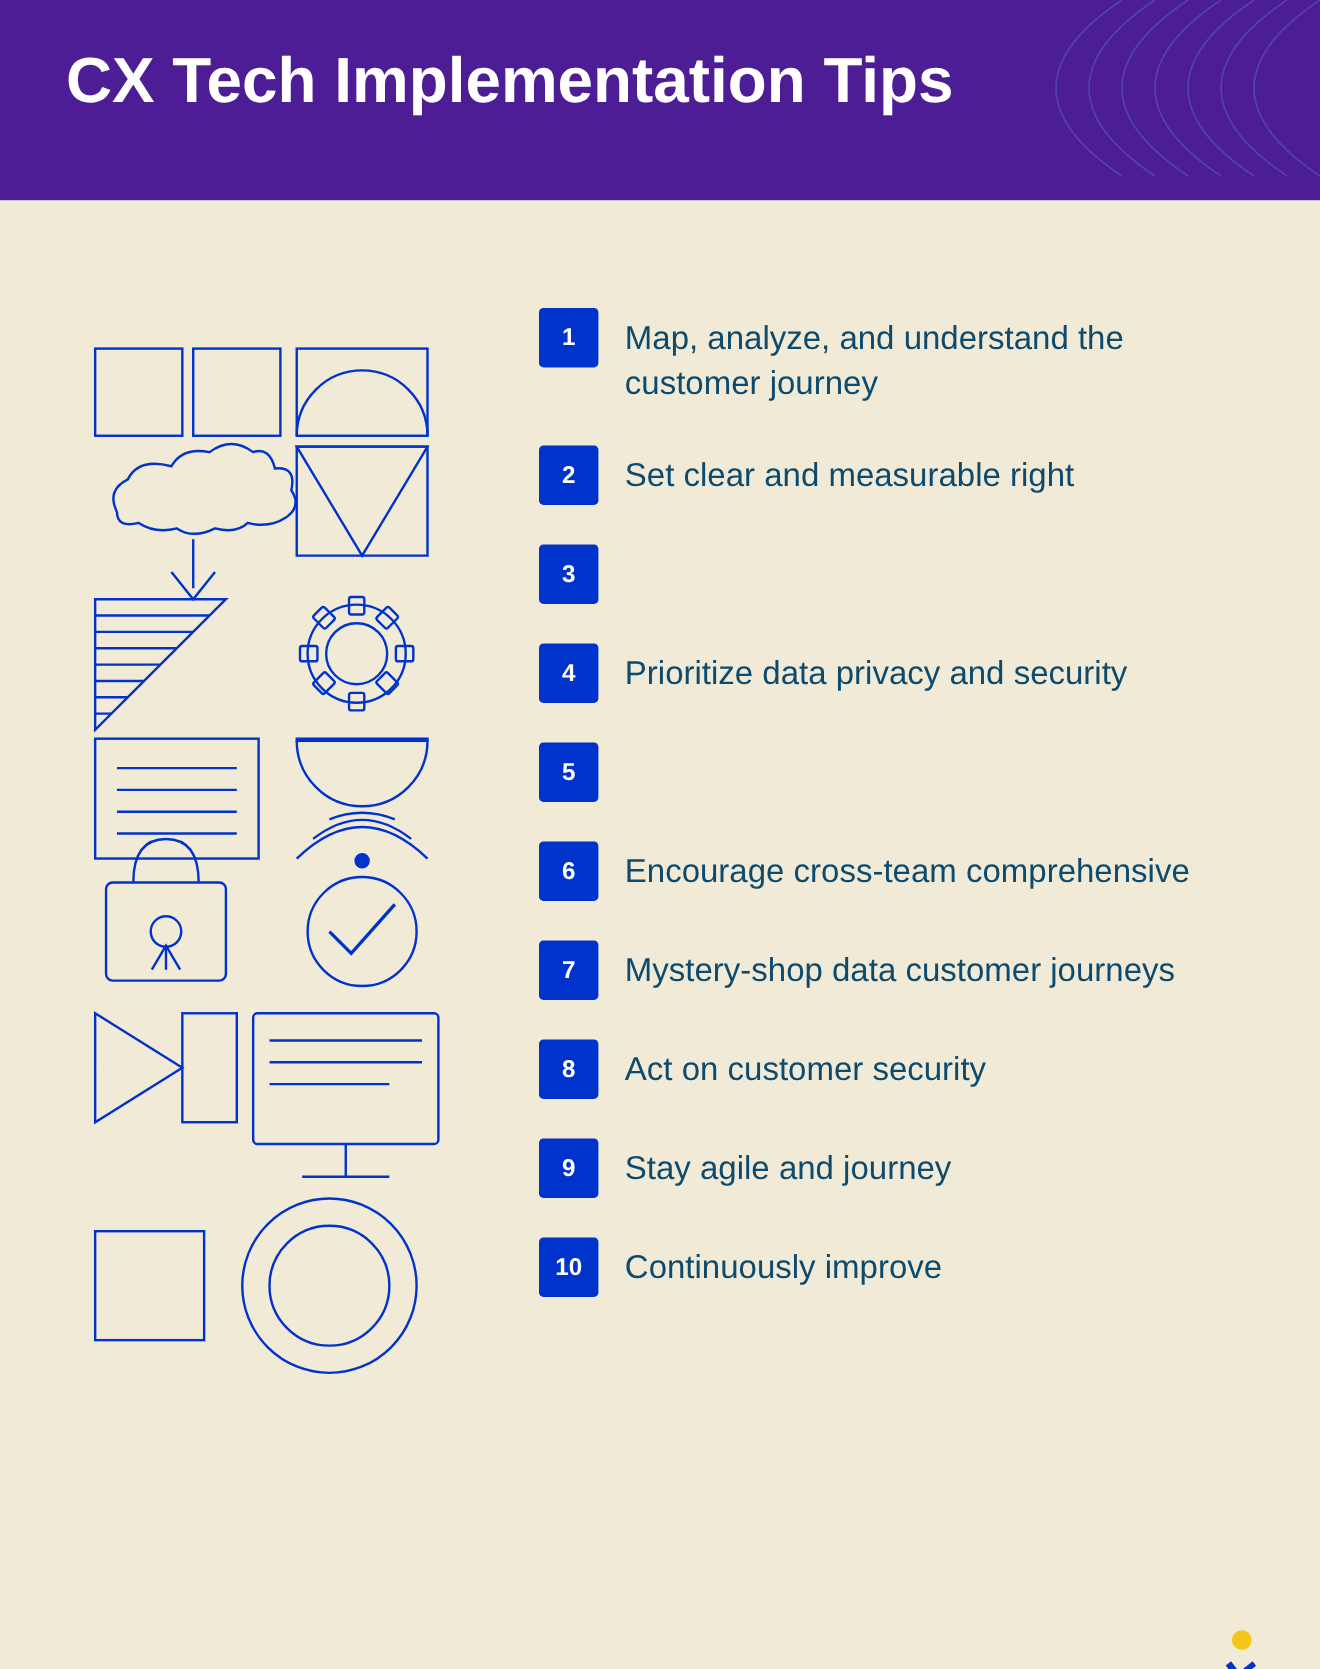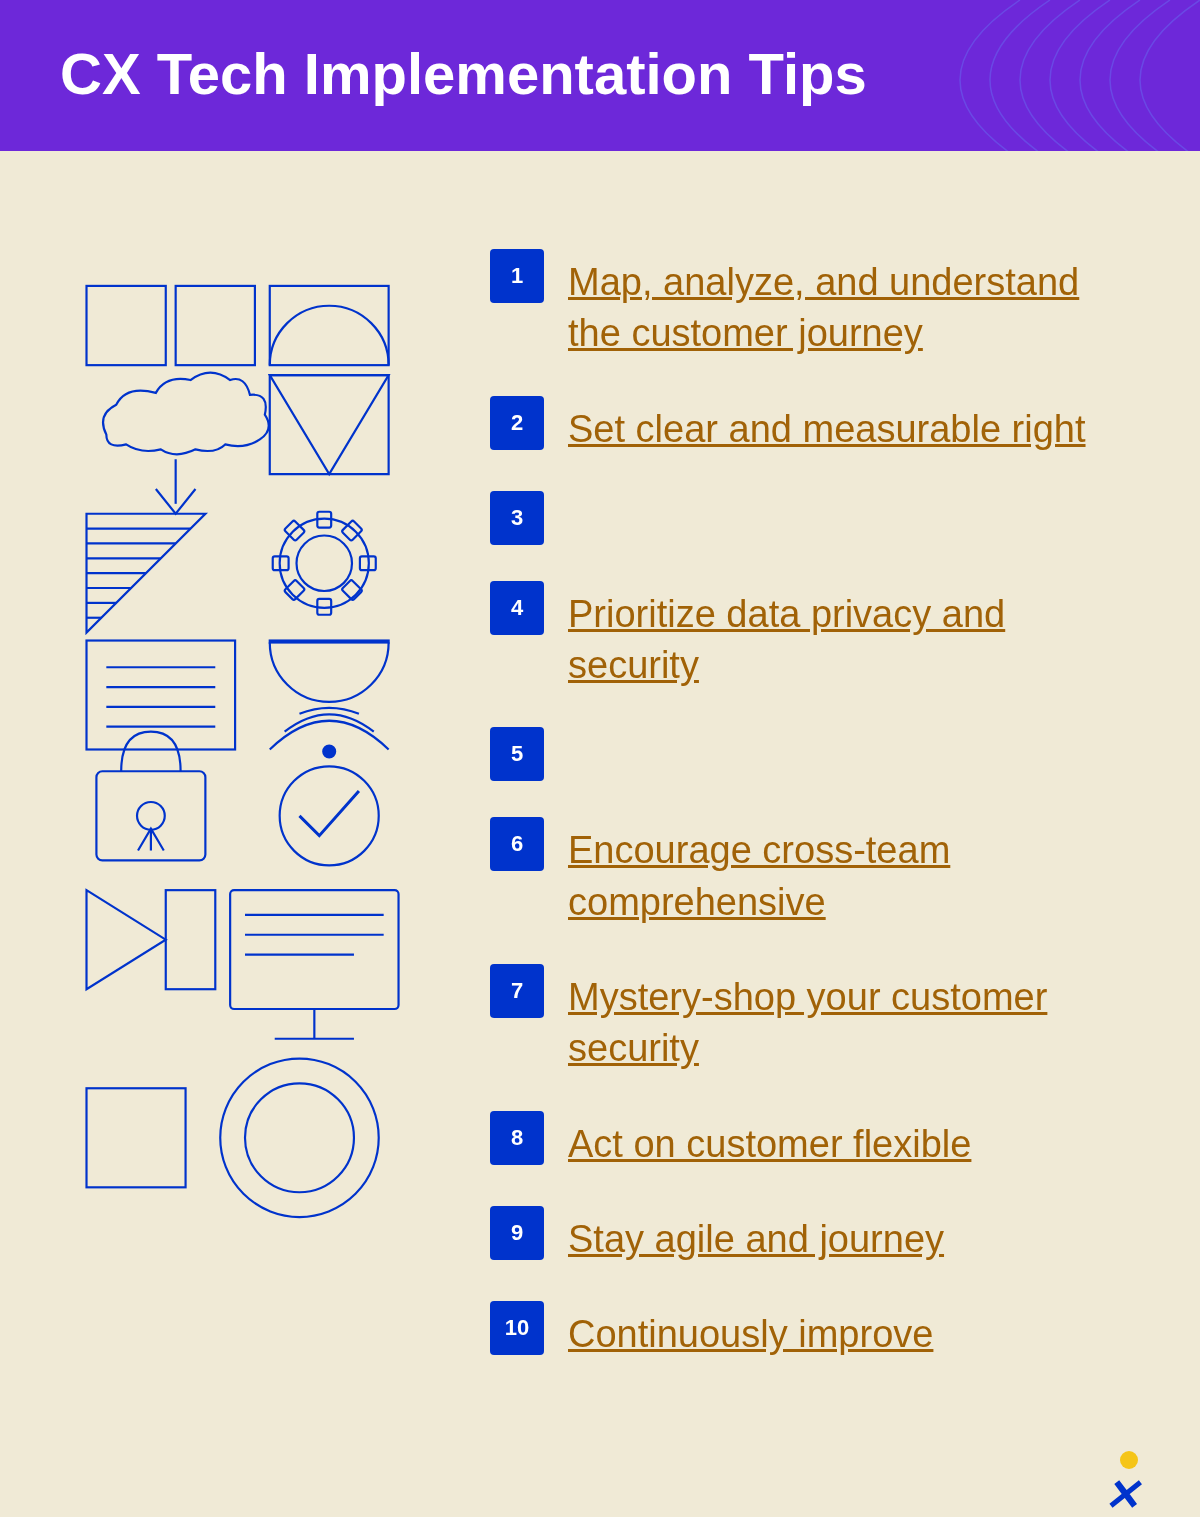--- a/index.html
+++ b/index.html
@@ -10,22 +10,22 @@
 
     body {
       width: 1200px;
       min-height: 1517px;
       background-color: #f0ead6;
       font-family: 'Arial', sans-serif;
       overflow-x: hidden;
     }
 
     .header {
-      background-color: #6d28d9;
-      padding: 40px 60px 44px 60px;
+      background-color: #4c1d95;
+      padding: 40px 60px 75px 60px;
       position: relative;
       overflow: hidden;
     }
 
     .header-title {
       color: #ffffff;
       font-size: 58px;
       font-weight: 900;
       position: relative;
       z-index: 1;
@@ -76,26 +76,25 @@
       width: 54px;
       height: 54px;
       display: flex;
       align-items: center;
       justify-content: center;
       flex-shrink: 0;
       border-radius: 4px;
     }
 
     .tip-text {
-      font-size: 38px;
-      color: #a16207;
+      font-size: 30px;
+      color: #0c4a6e;
       font-weight: 400;
       line-height: 1.35;
       padding-top: 8px;
-      text-decoration: underline;
     }
 
     .footer-logo {
       position: relative;
       display: flex;
       justify-content: flex-end;
       padding-right: 60px;
       padding-bottom: 30px;
       margin-top: auto;
     }
@@ -256,25 +255,25 @@
       </div>
       <div class="tip-item">
         <div class="tip-number-box">5</div>
       </div>
       <div class="tip-item">
         <div class="tip-number-box">6</div>
         <div class="tip-text">Encourage cross-team comprehensive</div>
       </div>
       <div class="tip-item">
         <div class="tip-number-box">7</div>
-        <div class="tip-text">Mystery-shop your customer security</div>
+        <div class="tip-text">Mystery-shop data customer journeys</div>
       </div>
       <div class="tip-item">
         <div class="tip-number-box">8</div>
-        <div class="tip-text">Act on customer flexible</div>
+        <div class="tip-text">Act on customer security</div>
       </div>
       <div class="tip-item">
         <div class="tip-number-box">9</div>
         <div class="tip-text">Stay agile and journey</div>
       </div>
       <div class="tip-item">
         <div class="tip-number-box">10</div>
         <div class="tip-text">Continuously improve</div>
       </div>
     </div>

